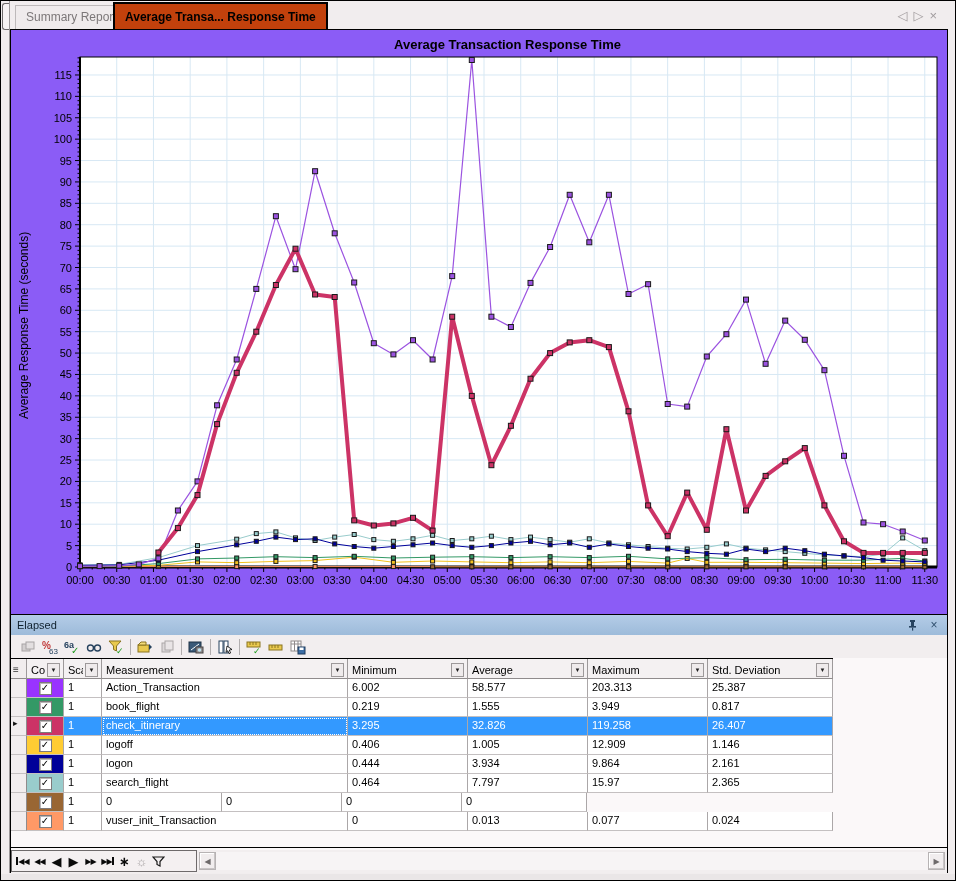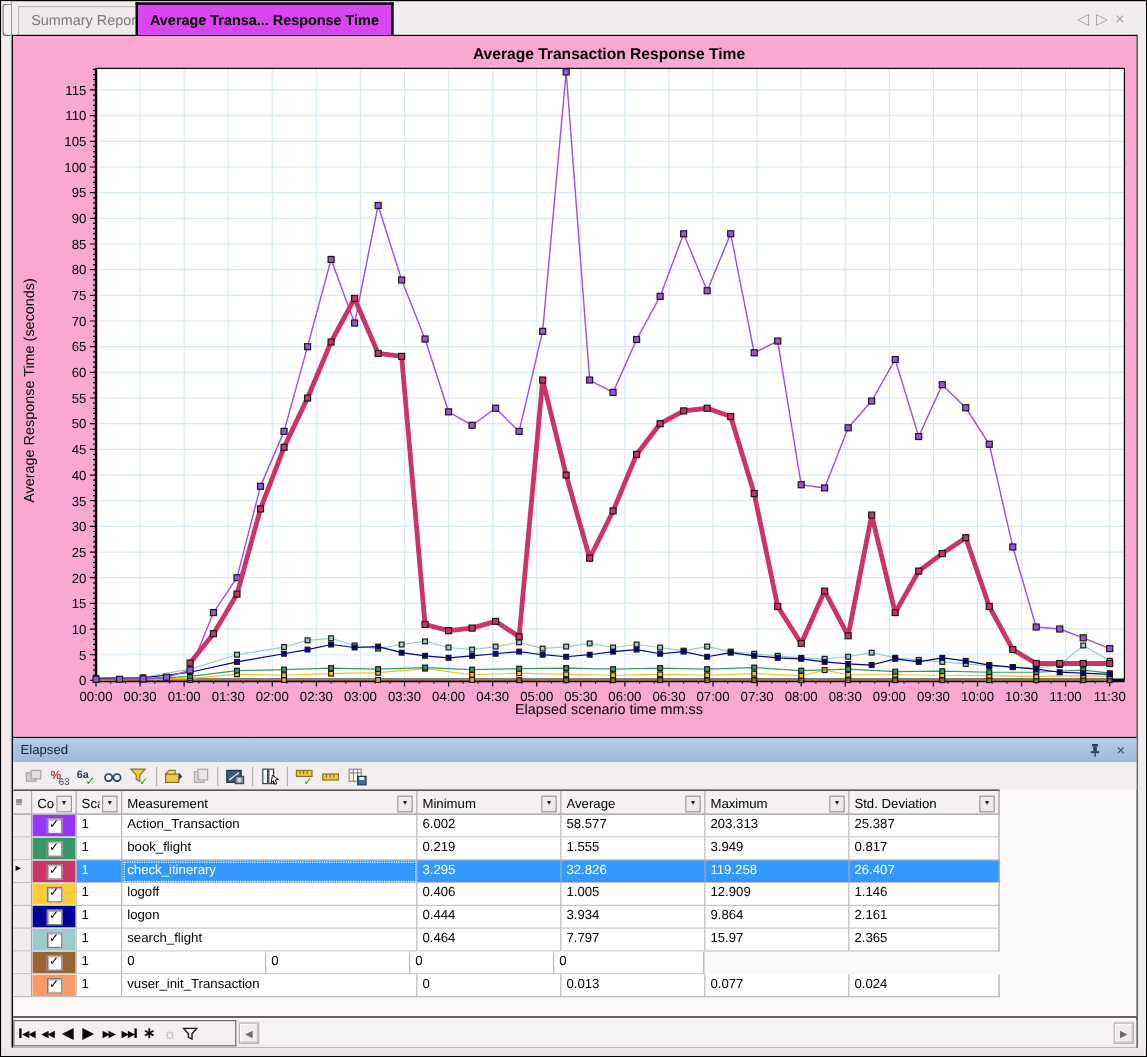--- a/index.html
+++ b/index.html
@@ -8,29 +8,29 @@
   .win { position:relative; width:956px; height:881px; background:#F1EDEE; border:1px solid #000; overflow:hidden; }
 
   
   .left-strip { position:absolute; left:0; top:0; width:9px; height:872px; border-right:1px solid #9C9899; background:#F1EDEE; }
   .strip-notch { position:absolute; left:1px; top:2px; width:7px; height:27px; border:1px solid #6E6A6B; border-right:none; border-radius:3px 0 0 3px; background:#F6F2F3; }
 
   
   .tabbar { position:absolute; left:10px; top:0; right:0; height:28px; }
   .tab { position:absolute; bottom:0; font-size:12px; padding:4px 10px 5px 10px; white-space:nowrap; cursor:default; }
   .tab-inactive { left:4px; height:24px; color:#7C7879; border:1px solid #BDB9BA; border-bottom:none; background:#EFEBEC; }
-  .tab-active { left:102px; height:27px; color:#000; font-weight:bold; background:#d946ef; border:2px solid #000; border-bottom:none; z-index:5; padding-top:6px; }
+  .tab-active { left:102px; height:27px; color:#000; font-weight:bold; background:#c2410c; border:2px solid #000; border-bottom:none; z-index:5; padding-top:6px; }
   .tab-nav { position:absolute; right:12px; top:7px; color:#A19C9E; font-size:13px; letter-spacing:6px; }
   .tab-nav span { cursor:default; }
 
   
   .main-frame { position:absolute; left:9px; top:28px; width:938px; height:844px; border:1px solid #000; background:#FBF8F9; }
 
   
-  .chart-area { position:absolute; left:0; top:0; width:936px; height:584px; background:#f9a8d4; }
+  .chart-area { position:absolute; left:0; top:0; width:936px; height:584px; background:#8b5cf6; }
   .chart-title { position:absolute; left:68px; top:7px; width:857px; text-align:center; font-size:13px; font-weight:bold; color:#000; }
   .y-axis-title { position:absolute; left:6px; top:130px; width:16px; height:330px; font-size:12px; color:#000; writing-mode:vertical-rl; transform:rotate(180deg); text-align:center; white-space:nowrap; }
   .x-axis-title { position:absolute; left:68px; top:554px; width:857px; text-align:center; font-size:12px; color:#000; }
   #plot-svg { position:absolute; left:0; top:0; }
 
   
   .legend-panel { position:absolute; left:0; top:584px; width:936px; height:234px; border-top:1px solid #000; border-bottom:1px solid #000; background:#FBF8F9; }
   .legend-titlebar { position:absolute; left:0; top:0; width:100%; height:20px; background:linear-gradient(#B4CCE7,#9DBBDA); display:flex; align-items:center; padding:0 6px; }
   .legend-titlebar .lt-text { font-size:11px; color:#10222F; flex:1; }
   .lt-icons { display:flex; gap:8px; align-items:center; }
@@ -625,21 +625,20 @@
           <rect x="752.1" y="443.4" width="5" height="5" fill="#CC3366" stroke="#1A1A1A" stroke-width="1"></rect>
           <rect x="771.7" y="428.8" width="5" height="5" fill="#CC3366" stroke="#1A1A1A" stroke-width="1"></rect>
           <rect x="791.3" y="415.6" width="5" height="5" fill="#CC3366" stroke="#1A1A1A" stroke-width="1"></rect>
           <rect x="810.9" y="472.9" width="5" height="5" fill="#CC3366" stroke="#1A1A1A" stroke-width="1"></rect>
           <rect x="830.5" y="508.8" width="5" height="5" fill="#CC3366" stroke="#1A1A1A" stroke-width="1"></rect>
           <rect x="850.0" y="520.4" width="5" height="5" fill="#CC3366" stroke="#1A1A1A" stroke-width="1"></rect>
           <rect x="869.6" y="520.4" width="5" height="5" fill="#CC3366" stroke="#1A1A1A" stroke-width="1"></rect>
           <rect x="889.2" y="520.4" width="5" height="5" fill="#CC3366" stroke="#1A1A1A" stroke-width="1"></rect>
           <rect x="911.3" y="520.4" width="5" height="5" fill="#CC3366" stroke="#1A1A1A" stroke-width="1"></rect>
         </svg>
-      <div class="x-axis-title">Elapsed scenario time mm:ss</div>
     </div>
 
     <div class="legend-panel">
       <div class="legend-titlebar">
         <span class="lt-text">Elapsed</span>
         <span class="lt-icons">
           <span class="icn">
             <svg width="11" height="12" viewBox="0 0 11 12">
                 <rect x="3" y="1" width="5" height="2" fill="#27435F"></rect>
                 <rect x="4" y="3" width="3" height="4" fill="#27435F"></rect>

